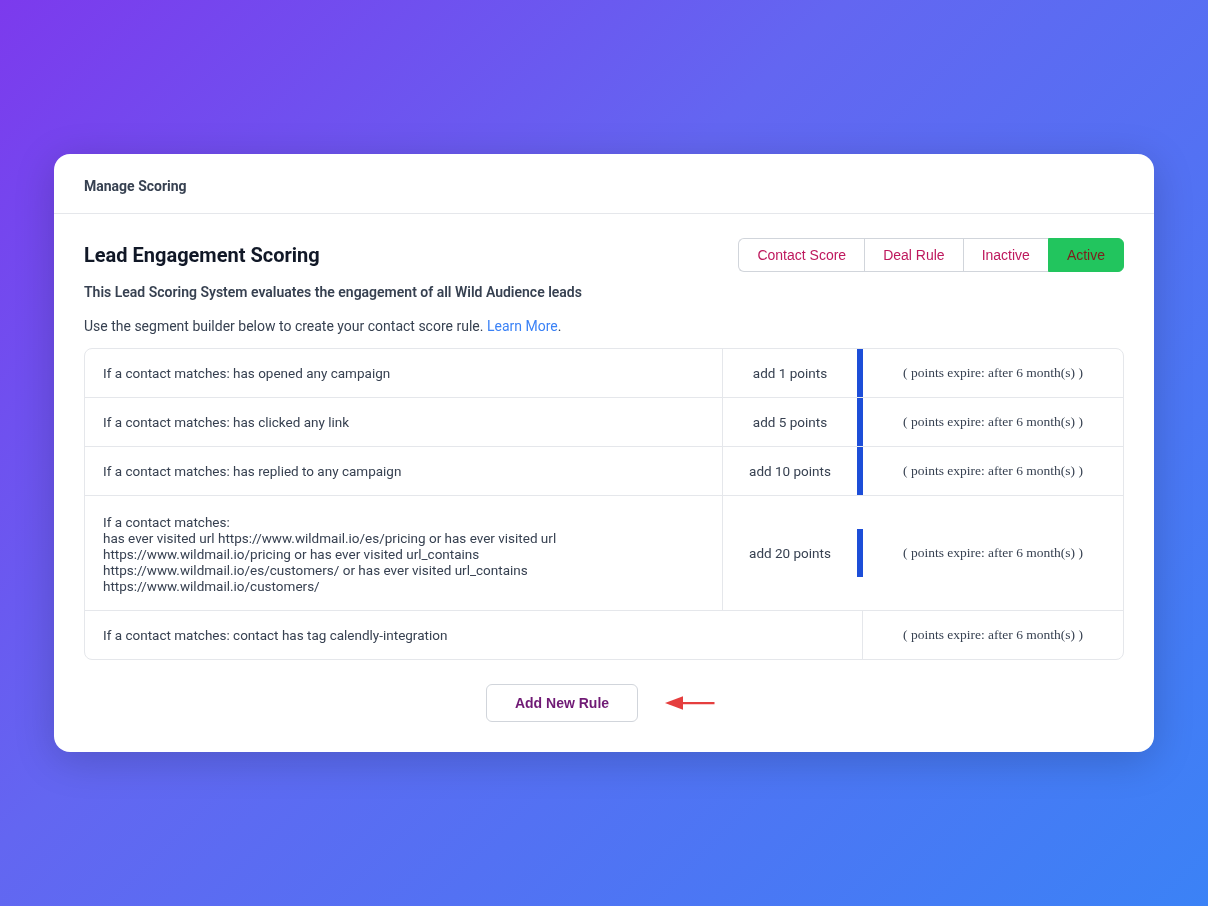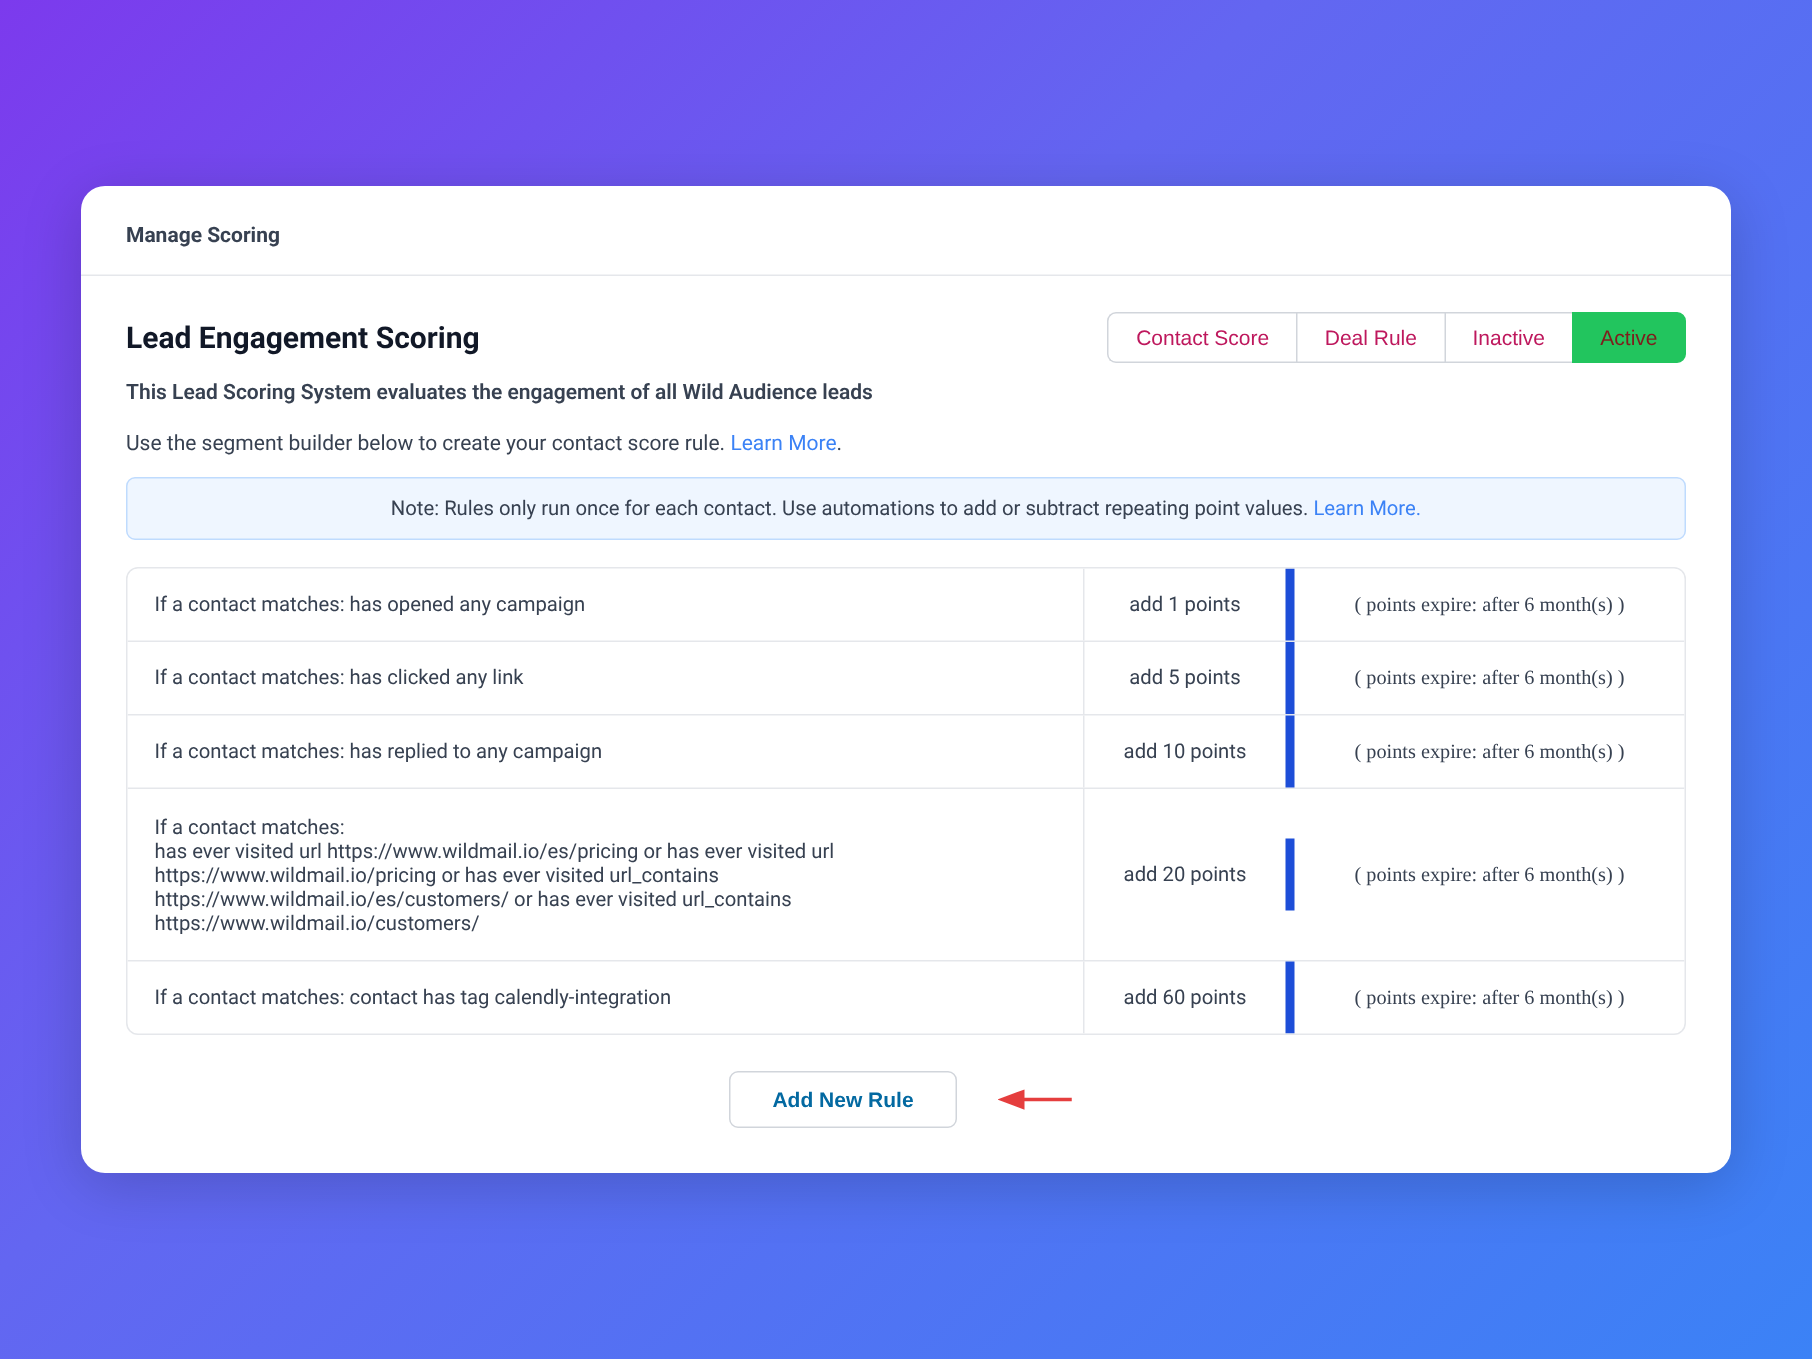--- a/index.html
+++ b/index.html
@@ -183,21 +183,21 @@
       gap: 24px;
     }
 
     .add-rule-btn {
       padding: 10px 28px;
       border: 1px solid #d1d5db;
       border-radius: 6px;
       background: #fff;
       font-size: 14px;
       font-weight: 600;
-      color: #0369a1;
+      color: #701a75;
       cursor: pointer;
     }
 
     .arrow-indicator {
       display: flex;
       align-items: center;
     }
 
     .arrow-svg {
       width: 60px;
@@ -223,24 +223,20 @@
         <button class="tab-btn active-tab">Active</button>
       </div>
     </div>
     <div class="section-subtitle">This Lead Scoring System evaluates the engagement of all Wild Audience leads</div>
 
     <p class="info-text">
       <span>Use the segment builder below to create your contact score rule.</span>
       <a href="#">Learn More</a><span>.</span>
     </p>
 
-    <div class="note-box">
-      <span>Note: Rules only run once for each contact. Use automations to add or subtract repeating point values.</span>
-      <a href="#">Learn More.</a>
-    </div>
 
     <div class="rules-table">
 
       <div class="rule-row">
         <div class="rule-condition">If a contact matches: has opened any campaign</div>
         <div class="rule-points">add 1 points</div>
         <div class="rule-expiry">( points expire:  after 6 month(s)  )</div>
       </div>
 
       <div class="rule-row">
@@ -258,21 +254,20 @@
       <div class="rule-row tall">
         <div class="rule-condition">
           <span>If a contact matches:<br>has ever visited url https://www.wildmail.io/es/pricing or has ever visited url https://www.wildmail.io/pricing or has ever visited url_contains https://www.wildmail.io/es/customers/ or has ever visited url_contains https://www.wildmail.io/customers/</span>
         </div>
         <div class="rule-points">add 20 points</div>
         <div class="rule-expiry">( points expire:  after 6 month(s)  )</div>
       </div>
 
       <div class="rule-row">
         <div class="rule-condition">If a contact matches: contact has tag calendly-integration</div>
-        <div class="rule-points">add 60 points</div>
         <div class="rule-expiry">( points expire:  after 6 month(s)  )</div>
       </div>
     </div>
 
     <div class="add-rule-area">
       <button class="add-rule-btn">Add New Rule</button>
       <div class="arrow-indicator">
         <svg class="arrow-svg" viewBox="0 0 80 28" xmlns="http://www.w3.org/2000/svg">
           <defs>
             <marker id="arrowhead" markerWidth="8" markerHeight="6" refX="6" refY="3" orient="auto">

